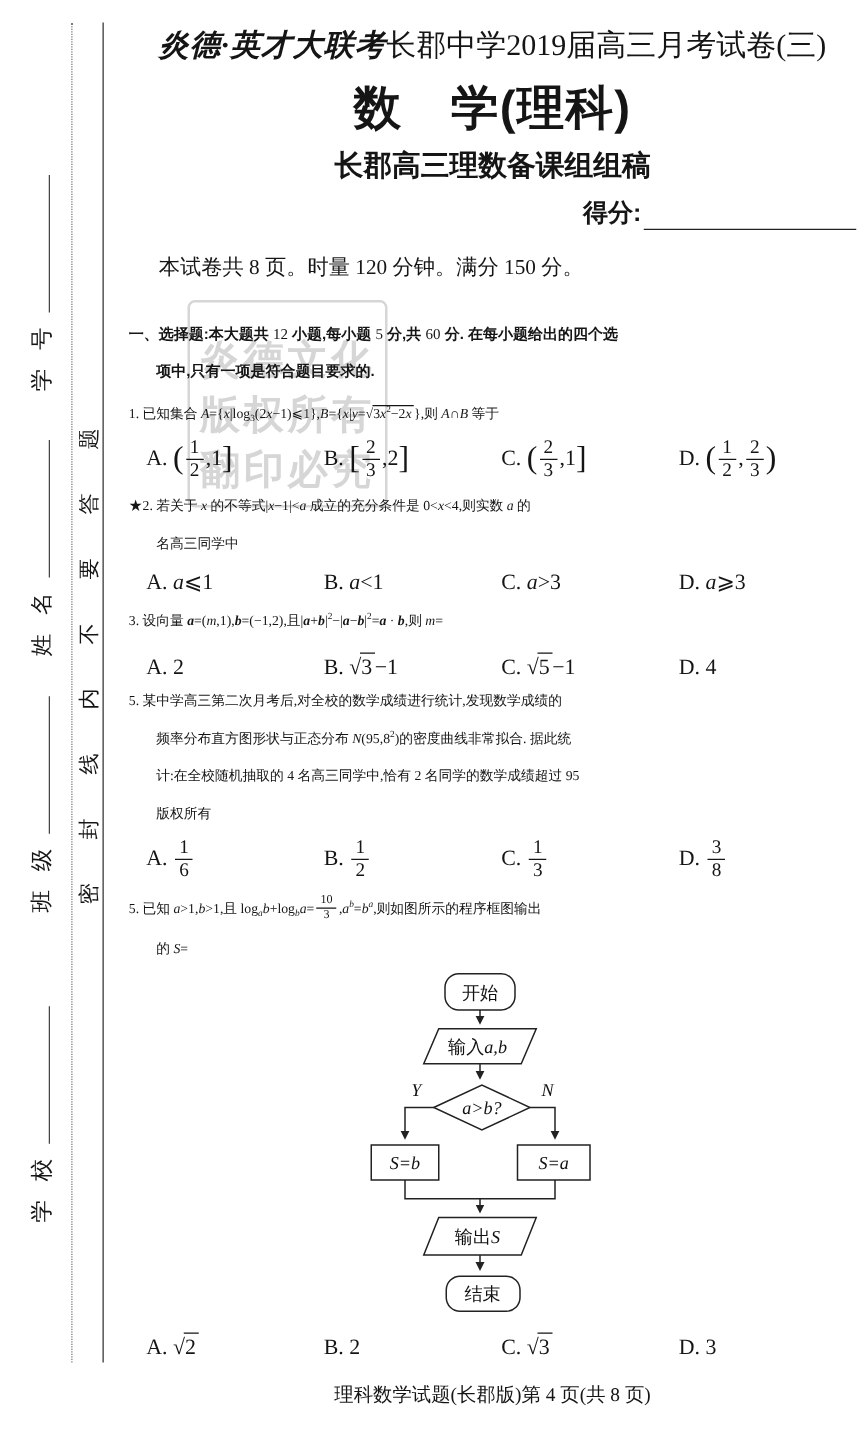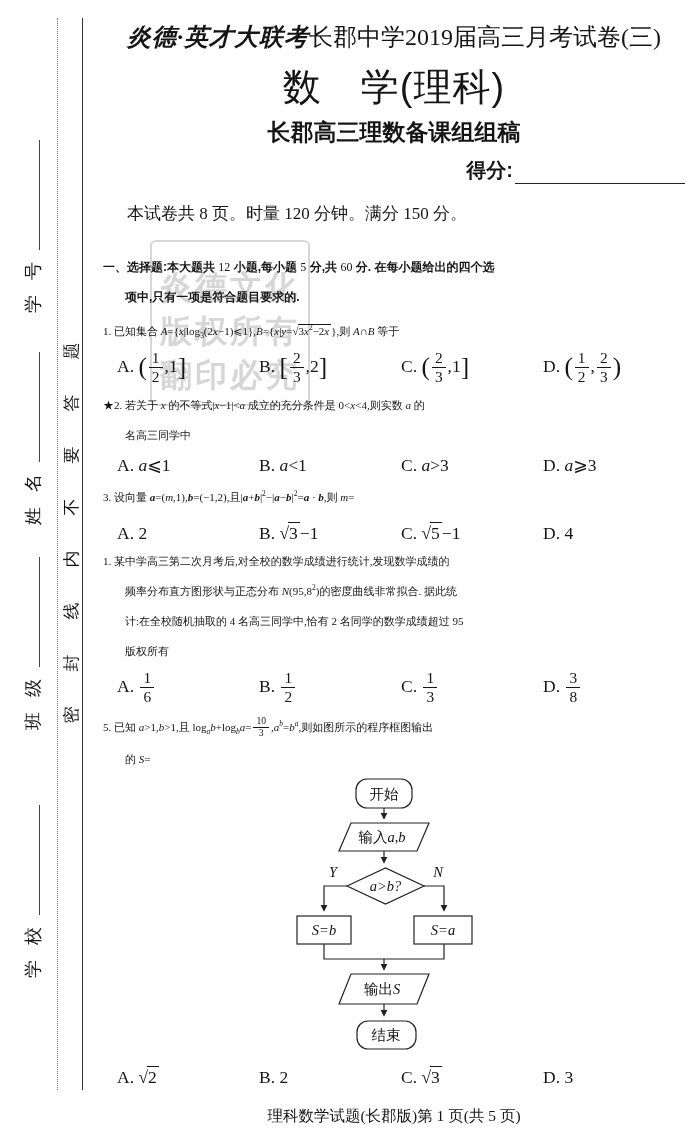--- a/index.html
+++ b/index.html
@@ -29,21 +29,21 @@
         display:flex; flex-direction:column; justify-content:flex-end;
         align-items:center; padding:6px 0; }
   .wm .wline { color:#cccccc; opacity:.8; font-size:32px; font-weight:bold;
                letter-spacing:3px; font-family:"Liberation Sans","DejaVu Sans",sans-serif; }
 
   
   .content { position:absolute; left:103px; top:0; width:582px; z-index:1; }
   .title { margin-top:20px; text-align:center; white-space:nowrap; font-size:24px;
            height:34px; line-height:34px; }
   .title .series { font-weight:bold; font-style:italic; letter-spacing:1px; }
-  .subject { margin-top:8px; text-align:center; font-size:38px; font-weight:normal;
+  .subject { margin-top:8px; text-align:center; font-size:38px; font-weight:bold;
              line-height:50px; letter-spacing:1px; }
   .subtitle { margin-top:6px; text-align:center; font-size:23px; font-weight:bold;
               line-height:28px; }
   .score-row { margin-top:10px; height:28px; display:flex; justify-content:flex-end;
                align-items:flex-end; font-size:20px; font-weight:bold; }
   .score-row .blankline { width:170px; border-bottom:1.5px solid #222; height:24px;
                           margin-left:2px; }
   .info { margin:16px 0 0 24px; font-size:17px; line-height:28px; }
 
   .sec-head { margin-top:24px; font-size:12px; font-weight:bold; line-height:30px; }
@@ -186,21 +186,21 @@
   </div>
 
   <div class="qline" style="margin-top:2px">3. 设向量 <b class="v">a</b>=(<i>m</i>,1),<b class="v">b</b>=(−1,2),且|<b class="v">a</b>+<b class="v">b</b>|<sup>2</sup>−|<b class="v">a</b>−<b class="v">b</b>|<sup>2</sup>=<b class="v">a</b> · <b class="v">b</b>,则 <i>m</i>=</div>
   <div class="opts mid">
     <span class="opt">A. 2</span>
     <span class="opt">B. <span class="rad"><span class="rs">√</span><span class="ov">3</span></span>−1</span>
     <span class="opt">C. <span class="rad"><span class="rs">√</span><span class="ov">5</span></span>−1</span>
     <span class="opt">D. 4</span>
   </div>
 
-  <div class="qline" style="margin-top:2px">1. 某中学高三第二次月考后,对全校的数学成绩进行统计,发现数学成绩的</div>
+  <div class="qline" style="margin-top:2px">5. 某中学高三第二次月考后,对全校的数学成绩进行统计,发现数学成绩的</div>
   <div class="qline cont">频率分布直方图形状与正态分布 <i>N</i>(95,8<sup>2</sup>)的密度曲线非常拟合. 据此统</div>
   <div class="qline cont">计:在全校随机抽取的 4 名高三同学中,恰有 2 名同学的数学成绩超过 95</div>
   <div class="qline cont">版权所有</div>
   <div class="opts tall">
     <span class="opt">A. <span class="frac">
           <span>1</span>
           <span>6</span>
         </span></span>
     <span class="opt">B. <span class="frac">
           <span>1</span>
@@ -269,13 +269,13 @@
 
   <div class="opts q5opts">
     <span class="opt">A. <span class="rad"><span class="rs">√</span><span class="ov">2</span></span></span>
     <span class="opt">B. 2</span>
     <span class="opt">C. <span class="rad"><span class="rs">√</span><span class="ov">3</span></span></span>
     <span class="opt">D. 3</span>
   </div>
 
 </div>
 
-<div class="footer">理科数学试题(长郡版)第 1 页(共 5 页)</div>
+<div class="footer">理科数学试题(长郡版)第 4 页(共 8 页)</div>
 
 </body></html>

